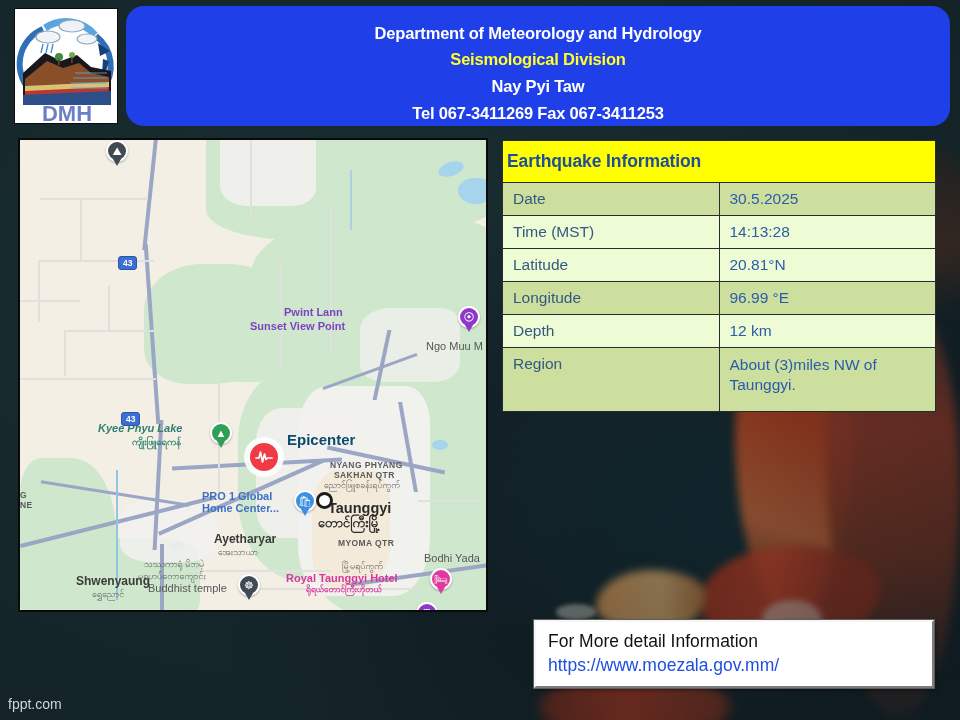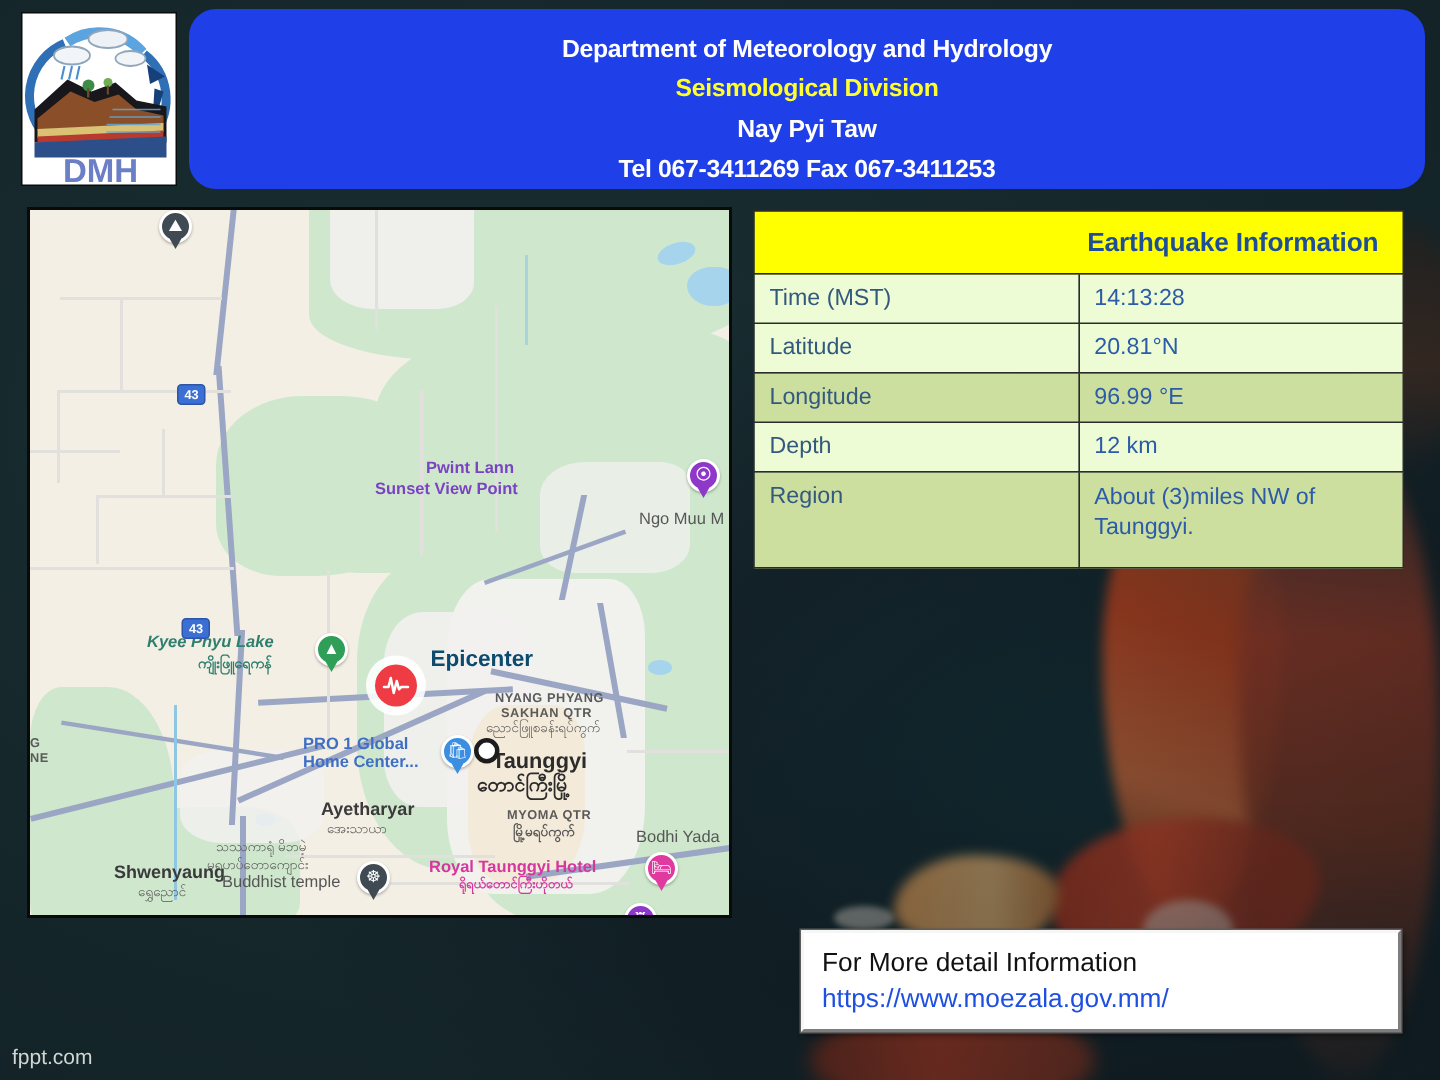--- a/index.html
+++ b/index.html
@@ -108,21 +108,21 @@
       font-weight:bold; color:#0c4a6e; white-space:nowrap; z-index:7; }
   #taunggyi-dot { position:absolute; left:296px; top:352px; width:17px; height:17px;
       border-radius:50%; background:#ffffff; border:3.5px solid #1c1c1c; z-index:6; }
 
   
   #eq-table { position:absolute; left:502px; top:140px; width:434px; z-index:3;
       border-collapse:collapse; table-layout:fixed; }
   #eq-table td, #eq-table th { border:1px solid #2b2b2b; padding:7px 10px;
       font-size:15.5px; color:#2c5ca8; vertical-align:top; }
   #eq-table .hdr { background:#ffff00; color:#1f4e99; font-weight:bold;
-      font-size:17.5px; text-align:right; padding:10px 16px; letter-spacing:-.1px; }
+      font-size:17.5px; text-align:left; padding:10px 4px; letter-spacing:-.1px; }
   #eq-table .klbl { width:152px; color:#34597f; }
   #eq-table tr.odd  td { background:#ccdf9f; }
   #eq-table tr.even td { background:#edfcd5; }
   #eq-table tr.lastrow td { height:64px; }
   #eq-table tr.lastrow td.val { line-height:1.32; }
 
   
   #url-box { position:absolute; left:534px; top:620px; width:400px; height:68px;
       background:#ffffff; z-index:4;
       border-top:2px solid #f6f6f6; border-left:2px solid #f6f6f6;
@@ -262,21 +262,21 @@
     <div class="mlabel lake" style="left:78px;top:282px;">Kyee Phyu Lake</div>
     <div class="mlabel lake" style="left:112px;top:296px;font-style:normal;font-size:9.5px;">ကျိုးဖြူရေကန်</div>
     <div class="mlabel blue" style="left:182px;top:350px;">PRO 1 Global</div>
     <div class="mlabel blue" style="left:182px;top:362px;">Home Center...</div>
     <div class="mlabel city" style="left:308px;top:360px;">Taunggyi</div>
     <div class="mlabel city" style="left:298px;top:374px;font-size:13px;">တောင်ကြီးမြို့</div>
     <div class="mlabel qtr" style="left:310px;top:320px;">NYANG PHYANG</div>
     <div class="mlabel qtr" style="left:314px;top:330px;">SAKHAN QTR</div>
     <div class="mlabel bur" style="left:304px;top:339px;">ညောင်ဖြူစခန်းရပ်ကွက်</div>
     <div class="mlabel qtr" style="left:318px;top:398px;">MYOMA QTR</div>
-    <div class="mlabel bur" style="left:322px;top:408px;font-weight:bold;">မြို့မရပ်ကွက်</div>
+    <div class="mlabel bur" style="left:322px;top:420px;">မြို့မရပ်ကွက်</div>
     <div class="mlabel town" style="left:194px;top:392px;">Ayetharyar</div>
     <div class="mlabel bur" style="left:198px;top:406px;text-align:center;">အေးသာယာ</div>
     <div class="mlabel town" style="left:56px;top:434px;">Shwenyaung</div>
     <div class="mlabel bur" style="left:72px;top:448px;">ရွှေညောင်</div>
     <div class="mlabel hotel" style="left:266px;top:432px;">Royal Taunggyi Hotel</div>
     <div class="mlabel hotel" style="left:286px;top:444px;font-size:8.5px;">ရိုရယ်တောင်ကြီးဟိုတယ်</div>
 
     <div class="mlabel qtr" style="left:0;top:350px;">G</div>
     <div class="mlabel qtr" style="left:0;top:360px;">NE</div>
     <div class="mlabel bur" style="left:124px;top:418px;">သဿကာရုံ မိဘမဲ့</div>
@@ -322,20 +322,24 @@
     </div>
 
   </div>
 </div>
 
 <table id="eq-table">
   <tbody>
     <tr>
       <th class="hdr" colspan="2">Earthquake Information</th>
     </tr>
+    <tr class="odd">
+      <td class="klbl">Date</td>
+      <td class="val">30.5.2025</td>
+    </tr>
     <tr class="even">
       <td class="klbl">Time (MST)</td>
       <td class="val">14:13:28</td>
     </tr>
     <tr class="even">
       <td class="klbl">Latitude</td>
       <td class="val">20.81°N</td>
     </tr>
     <tr class="odd">
       <td class="klbl">Longitude</td>

